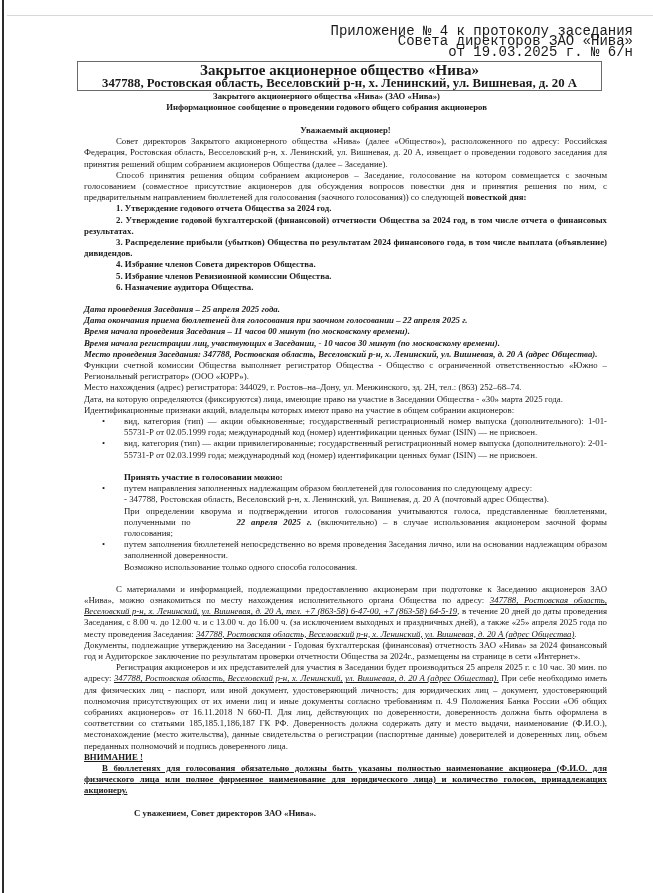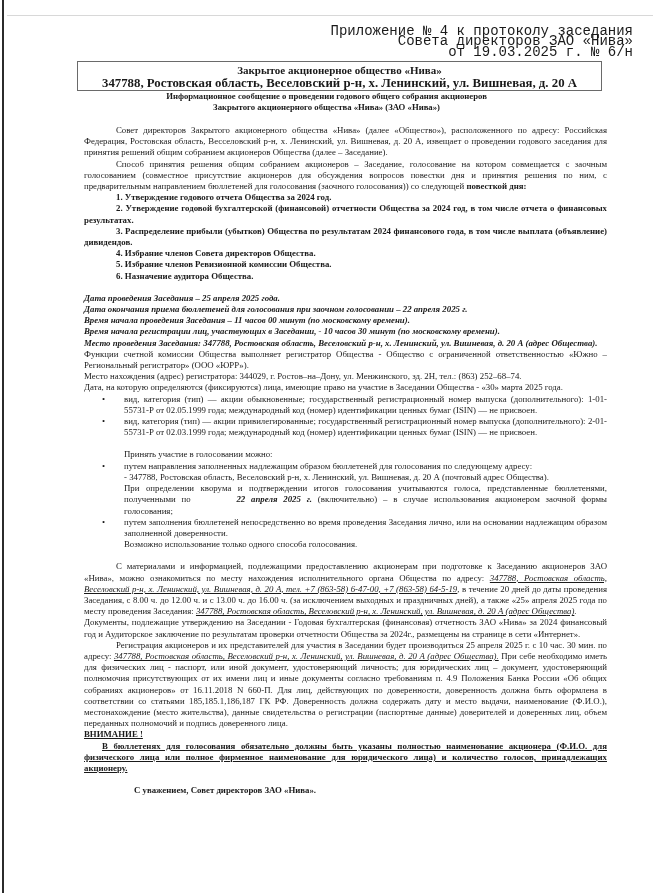--- a/index.html
+++ b/index.html
@@ -13,21 +13,21 @@
   .scan-edge-left { position: absolute; left: 2px; top: 0; width: 2px; height: 893px; background: #2b2b2b; }
   .scan-line-top { position: absolute; left: 7px; top: 15px; width: 646px; height: 1px; background: #d8d8d8; }
   .appendix {
     position: absolute; right: 20px; top: 26px;
     text-align: right; font-size: 14px; line-height: 10.4px; font-family: Liberation Mono, monospace;
   }
   .header-box {
     position: absolute; left: 77px; top: 61px; width: 523px; height: 28px;
     border: 1px solid #6a6a6a; text-align: center;
   }
-  .header-box .company { font-size: 11px; font-weight: bold; line-height: 12px; margin-top: 2px; }
+  .header-box .company { font-size: 15px; font-weight: bold; line-height: 12px; margin-top: 2px; }
   .header-box .address { font-size: 12.8px; font-weight: bold; line-height: 14px; white-space: nowrap; }
   .doc-title {
     position: absolute; left: 0; width: 653px; top: 91px; text-align: center;
     font-size: 8.7px; font-weight: bold; line-height: 11px;
   }
   .content {
     position: absolute; left: 84px; top: 125px; width: 523px;
     font-size: 8.8px; line-height: 11.2px; text-align: justify;
   }
   .content p { margin: 0; }
@@ -35,21 +35,21 @@
   .indent { text-indent: 32px; }
   .agenda-item { font-weight: bold; text-indent: 32px; }
   .gap { height: 11px; }
   .bi { font-weight: bold; font-style: italic; margin-left: 40px; }
   .b { font-weight: bold; margin-top: 28px; }
   .iu { font-style: italic; text-decoration: underline; }
   ul.bullets { margin: 0; padding: 0; list-style: none; }
   ul.bullets li { position: relative; padding-left: 40px; }
   ul.bullets li::before { content: "•"; position: absolute; left: 18px; top: 0; }
   .sub { padding-left: 40px; }
-  .sub-title { padding-left: 40px; font-weight: normal; }
+  .sub-title { padding-left: 40px; font-weight: bold; }
   .attention-title { text-align: left; font-weight: bold; text-decoration: underline; }
   .attention-text { font-weight: bold; text-decoration: underline; text-indent: 18px; }
   .signature { font-weight: bold; padding-left: 50px; }
 </style>
 </head>
 <body>
 
 <div class="scan-edge-left"></div>
 <div class="scan-line-top"></div>
 
@@ -58,25 +58,26 @@
   <div>Совета директоров ЗАО «Нива»</div>
   <div>от 19.03.2025 г. № 6/н</div>
 </div>
 
 <div class="header-box">
   <div class="company">Закрытое акционерное общество «Нива»</div>
   <div class="address">347788, Ростовская область, Веселовский р-н, х. Ленинский, ул. Вишневая, д. 20 А</div>
 </div>
 
 <div class="doc-title">
+  <div>Закрытого акционерного общества «Нива» (ЗАО «Нива»)</div>
   <div>Информационное сообщение о проведении годового общего собрания акционеров</div>
-  <div>Закрытого акционерного общества «Нива» (ЗАО «Нива»)</div>
 </div>
 
 <div class="content">
+  <p class="greeting">Уважаемый акционер!</p>
   <p class="indent">Совет директоров Закрытого акционерного общества «Нива» (далее «Общество»), расположенного по адресу: Российская Федерация, Ростовская область, Весселовский р-н, х. Ленинский, ул. Вишневая, д. 20 А, извещает о проведении годового заседания для принятия решений общим собранием акционеров Общества (далее – Заседание).</p>
   <p class="indent"><span>Способ принятия решения общим собранием акционеров – Заседание, голосование на котором совмещается с заочным голосованием (совместное присутствие акционеров для обсуждения вопросов повестки дня и принятия решения по ним, с предварительным направлением бюллетеней для голосования (заочного голосования)) со следующей </span><span class="b">повесткой дня:</span></p>
   <div>
     <p class="agenda-item">1. Утверждение годового отчета Общества за 2024 год.</p>
     <p class="agenda-item">2. Утверждение годовой бухгалтерской (финансовой) отчетности Общества за 2024 год, в том числе отчета о финансовых результатах.</p>
     <p class="agenda-item">3. Распределение прибыли (убытков) Общества по результатам 2024 финансового года, в том числе выплата (объявление) дивидендов.</p>
     <p class="agenda-item">4. Избрание членов Совета директоров Общества.</p>
     <p class="agenda-item">5. Избрание членов Ревизионной комиссии Общества.</p>
     <p class="agenda-item">6. Назначение аудитора Общества.</p>
   </div>
@@ -84,20 +85,21 @@
   <div>
     <p class="bi">Дата проведения Заседания – 25 апреля 2025 года.</p>
     <p class="bi">Дата окончания приема бюллетеней для голосования при заочном голосовании – 22 апреля 2025 г.</p>
     <p class="bi">Время начала проведения Заседания – 11 часов 00 минут (по московскому времени).</p>
     <p class="bi">Время начала регистрации лиц, участвующих в Заседании, - 10 часов 30 минут (по московскому времени).</p>
     <p class="bi">Место проведения Заседания: 347788, Ростовская область, Веселовский р-н, х. Ленинский, ул. Вишневая, д. 20 А (адрес Общества).</p>
   </div>
   <p>Функции счетной комиссии Общества выполняет регистратор Общества - Общество с ограниченной ответственностью «Южно – Региональный регистратор» (ООО «ЮРР»).</p>
   <p>Место нахождения (адрес) регистратора: 344029, г. Ростов–на–Дону, ул. Менжинского, зд. 2Н, тел.: (863) 252–68–74.</p>
   <p>Дата, на которую определяются (фиксируются) лица, имеющие право на участие в Заседании Общества - «30» марта 2025 года.</p>
+  <p>Идентификационные признаки акций, владельцы которых имеют право на участие в общем собрании акционеров:</p>
   <ul class="bullets">
     <li>вид, категория (тип) — акции обыкновенные; государственный регистрационный номер выпуска (дополнительного): 1-01-55731-Р от 02.05.1999 года; международный код (номер) идентификации ценных бумаг (ISIN) — не присвоен.</li>
     <li>вид, категория (тип) — акции привилегированные; государственный регистрационный номер выпуска (дополнительного): 2-01-55731-Р от 02.03.1999 года; международный код (номер) идентификации ценных бумаг (ISIN) — не присвоен.</li>
   </ul>
   <div class="gap"></div>
   <p class="sub-title">Принять участие в голосовании можно:</p>
   <ul class="bullets">
     <li>
       <span>путем направления заполненных надлежащим образом бюллетеней для голосования по следующему адресу:</span>
     </li>

